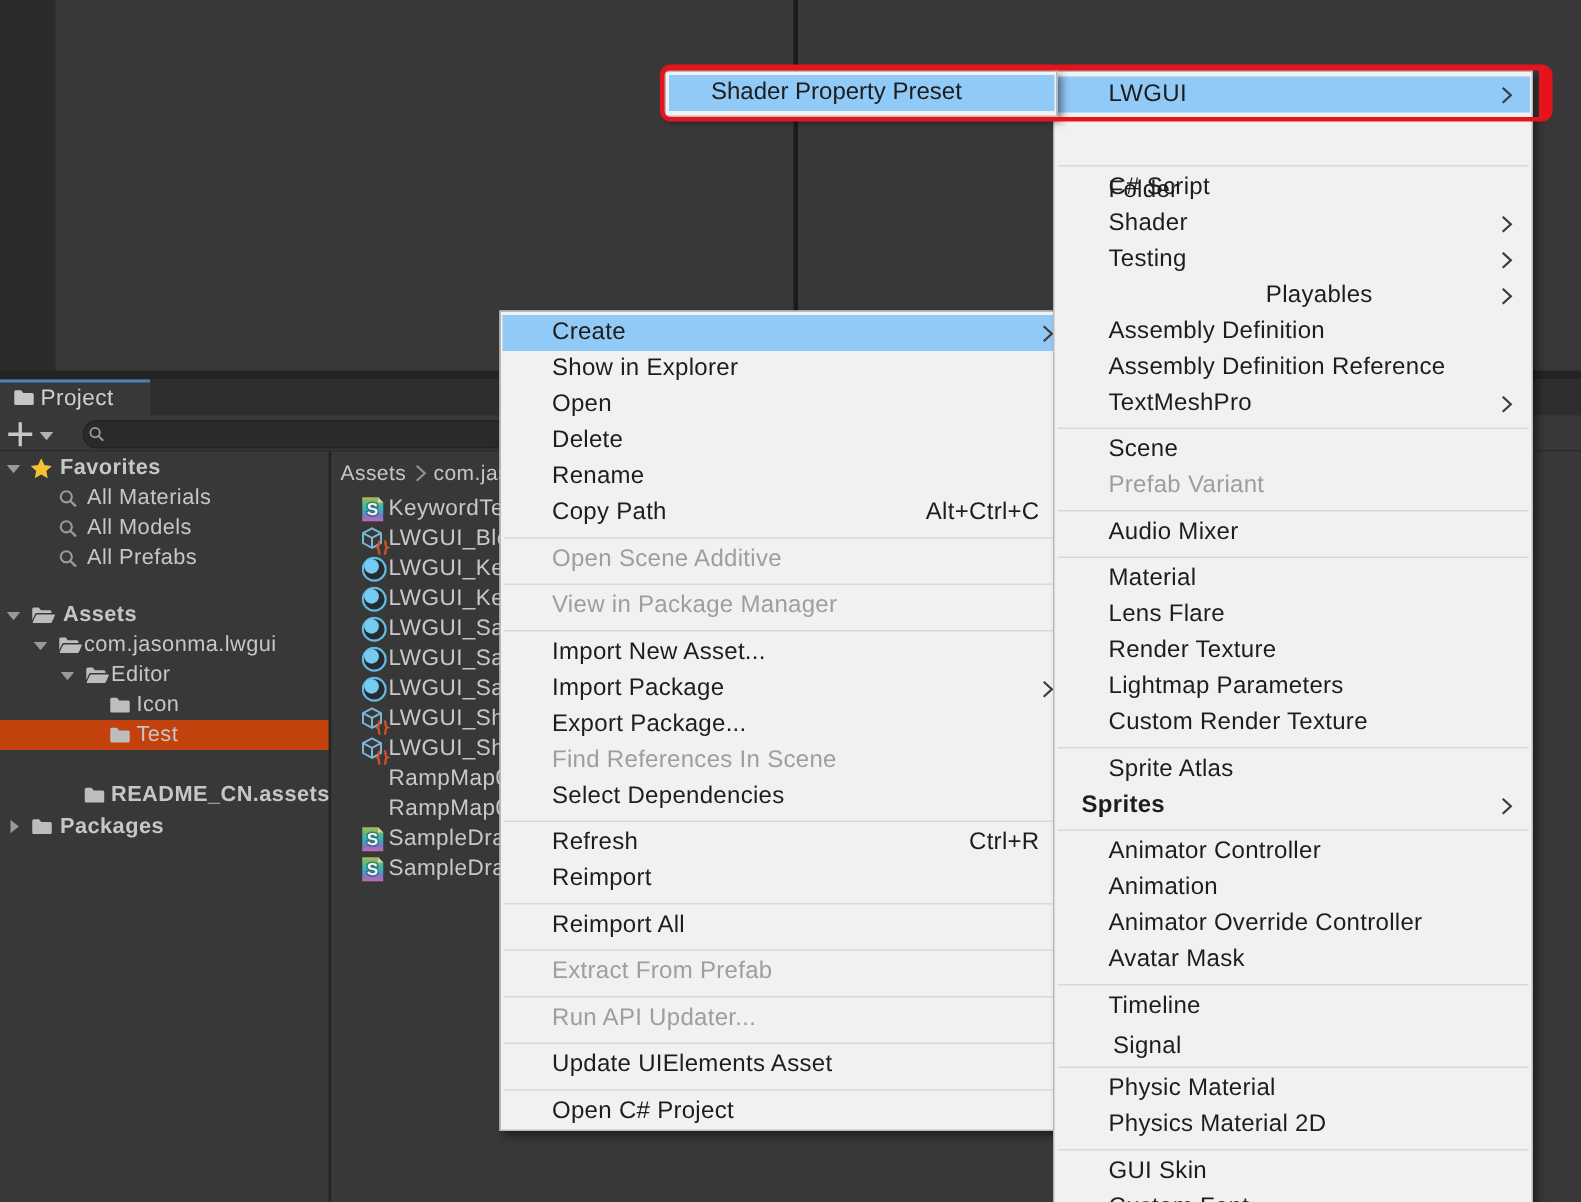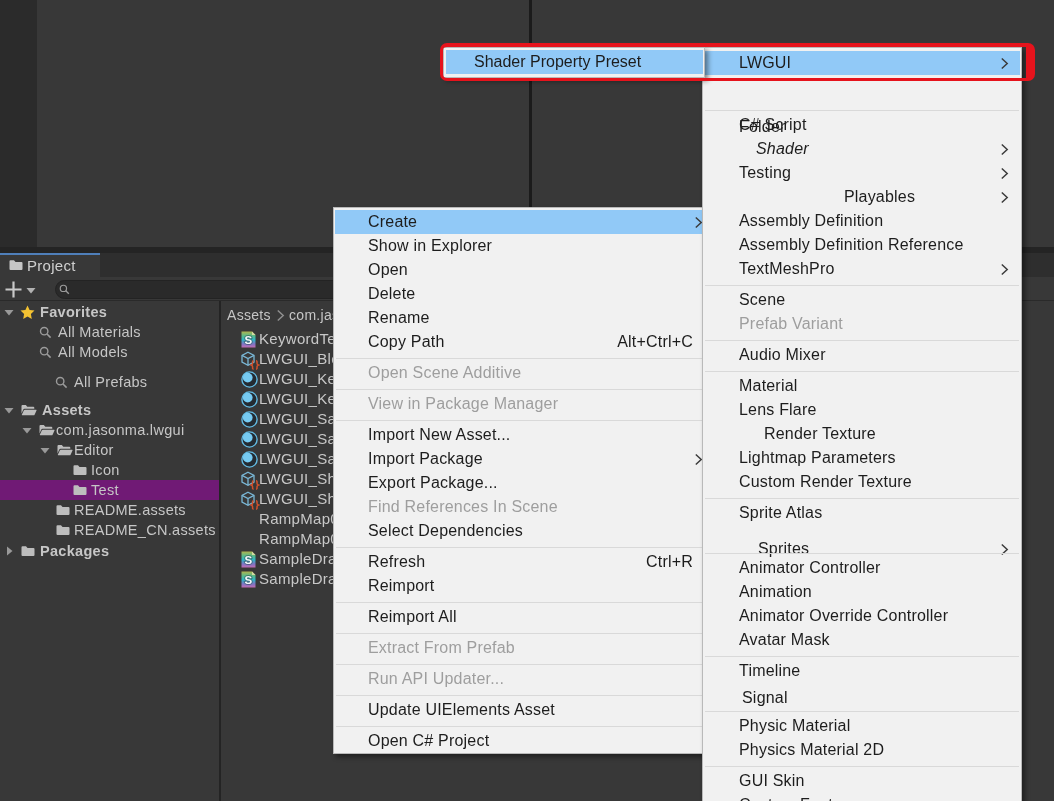--- a/index.html
+++ b/index.html
@@ -69,21 +69,21 @@
     </div>
 <div class="trow" style="top:342px;">
       <span class="ticon" style="left:39px;top:4px;">
         <svg width="13" height="13" viewBox="0 0 13 13">
           <circle cx="5.2" cy="5.2" r="3.7" fill="none" stroke="#9b9b9b" stroke-width="1.4"></circle>
           <line x1="8" y1="8" x2="11.6" y2="11.6" stroke="#9b9b9b" stroke-width="1.6"></line>
         </svg>
       </span>
       <span class="abs" style="left:58px;">All Models</span>
     </div>
-<div class="trow" style="top:372px;margin-left:16px;">
+<div class="trow" style="top:362px;">
       <span class="ticon" style="left:39px;top:4px;">
         <svg width="13" height="13" viewBox="0 0 13 13">
           <circle cx="5.2" cy="5.2" r="3.7" fill="none" stroke="#9b9b9b" stroke-width="1.4"></circle>
           <line x1="8" y1="8" x2="11.6" y2="11.6" stroke="#9b9b9b" stroke-width="1.6"></line>
         </svg>
       </span>
       <span class="abs" style="left:58px;">All Prefabs</span>
     </div>
 <div class="trow" style="top:400px;">
       <span class="ticon" style="left:4px;top:7px;">
@@ -128,43 +128,35 @@
       <span class="abs" style="left:74px;">Editor</span>
     </div>
 <div class="trow" style="top:460px;">
       <span class="ticon" style="left:73px;top:4px;">
         <svg width="14" height="12.0" viewBox="0 0 14 12">
           <path d="M0.5 2.2 Q0.5 1.2 1.5 1.2 L5 1.2 L6.5 3 L12.5 3 Q13.5 3 13.5 4 L13.5 10 Q13.5 11 12.5 11 L1.5 11 Q0.5 11 0.5 10 Z" fill="#bdbdbd"></path>
         </svg>
       </span>
       <span class="abs" style="left:91px;">Icon</span>
     </div>
-<div class="trow" style="top:480px;background:#701a75;">
+<div class="trow" style="top:480px;background:#c2410c;">
       <span class="ticon" style="left:73px;top:4px;">
         <svg width="14" height="12.0" viewBox="0 0 14 12">
           <path d="M0.5 2.2 Q0.5 1.2 1.5 1.2 L5 1.2 L6.5 3 L12.5 3 Q13.5 3 13.5 4 L13.5 10 Q13.5 11 12.5 11 L1.5 11 Q0.5 11 0.5 10 Z" fill="#bdbdbd"></path>
         </svg>
       </span>
       <span class="abs" style="left:91px;">Test</span>
-    </div>
-<div class="trow" style="top:500px;">
-      <span class="ticon" style="left:56px;top:4px;">
-        <svg width="14" height="12.0" viewBox="0 0 14 12">
-          <path d="M0.5 2.2 Q0.5 1.2 1.5 1.2 L5 1.2 L6.5 3 L12.5 3 Q13.5 3 13.5 4 L13.5 10 Q13.5 11 12.5 11 L1.5 11 Q0.5 11 0.5 10 Z" fill="#bdbdbd"></path>
-        </svg>
-      </span>
-      <span class="abs" style="left:74px;">README.assets</span>
     </div>
 <div class="trow" style="top:520px;">
       <span class="ticon" style="left:56px;top:4px;">
         <svg width="14" height="12.0" viewBox="0 0 14 12">
           <path d="M0.5 2.2 Q0.5 1.2 1.5 1.2 L5 1.2 L6.5 3 L12.5 3 Q13.5 3 13.5 4 L13.5 10 Q13.5 11 12.5 11 L1.5 11 Q0.5 11 0.5 10 Z" fill="#bdbdbd"></path>
         </svg>
       </span>
-      <span class="abs" style="left:74px;">README_CN.assets</span>
+      <span class="abs" style="left:74px;font-weight:bold;">README_CN.assets</span>
     </div>
 <div class="trow" style="top:541px;">
       <span class="ticon" style="left:6px;top:5px;">
         <svg width="7" height="10" viewBox="0 0 7 10">
           <polygon points="1,0.5 6.5,5 1,9.5" fill="#999"></polygon>
         </svg>
       </span>
       <span class="ticon" style="left:21px;top:4px;">
         <svg width="14" height="12.0" viewBox="0 0 14 12">
           <path d="M0.5 2.2 Q0.5 1.2 1.5 1.2 L5 1.2 L6.5 3 L12.5 3 Q13.5 3 13.5 4 L13.5 10 Q13.5 11 12.5 11 L1.5 11 Q0.5 11 0.5 10 Z" fill="#bdbdbd"></path>
@@ -366,21 +358,21 @@
 <div class="abs" style="left:702px;top:47px;width:320px;height:760px;background:#f1f1f1;border:1px solid #b9b9b9;z-index:11;box-shadow:3px 3px 5px rgba(0,0,0,0.45);">
 <div class="mi" style="top:3px;padding-left:35px;background:#91c9f7;">LWGUI<span class="arr" style="right:11px;">
           <svg width="9" height="13" viewBox="0 0 9 13">
             <path d="M1.8 1.5 L7.2 6.5 L1.8 11.5" fill="none" stroke="#3c3c3c" stroke-width="1.5"></path>
           </svg>
         </span></div>
 <div class="sep" style="top:30.5px;"></div>
 <div class="mi" style="top:34px;padding-left:35px;margin-top:33px;">Folder</div>
 <div class="sep" style="top:61.5px;"></div>
 <div class="mi" style="top:65px;padding-left:35px;">C# Script</div>
-<div class="mi" style="top:89px;padding-left:52px;font-style:italic;">Shader<span class="arr" style="right:11px;">
+<div class="mi" style="top:89px;padding-left:35px;">Shader<span class="arr" style="right:11px;">
           <svg width="9" height="13" viewBox="0 0 9 13">
             <path d="M1.8 1.5 L7.2 6.5 L1.8 11.5" fill="none" stroke="#3c3c3c" stroke-width="1.5"></path>
           </svg>
         </span></div>
 <div class="mi" style="top:113px;padding-left:35px;">Testing<span class="arr" style="right:11px;">
           <svg width="9" height="13" viewBox="0 0 9 13">
             <path d="M1.8 1.5 L7.2 6.5 L1.8 11.5" fill="none" stroke="#3c3c3c" stroke-width="1.5"></path>
           </svg>
         </span></div>
 <div class="mi" style="top:137px;padding-left:35px;text-align:center;">Playables<span class="arr" style="right:11px;">
@@ -396,26 +388,26 @@
           </svg>
         </span></div>
 <div class="sep" style="top:236.5px;"></div>
 <div class="mi" style="top:240px;padding-left:35px;">Scene</div>
 <div class="mi dis" style="top:264px;padding-left:35px;">Prefab Variant</div>
 <div class="sep" style="top:291.5px;"></div>
 <div class="mi" style="top:295px;padding-left:35px;">Audio Mixer</div>
 <div class="sep" style="top:322.5px;"></div>
 <div class="mi" style="top:326px;padding-left:35px;">Material</div>
 <div class="mi" style="top:350px;padding-left:35px;">Lens Flare</div>
-<div class="mi" style="top:374px;padding-left:35px;margin-left:25px;">Render Texture</div>
+<div class="mi" style="top:374px;padding-left:35px;">Render Texture</div>
 <div class="mi" style="top:398px;padding-left:35px;">Lightmap Parameters</div>
 <div class="mi" style="top:422px;padding-left:35px;">Custom Render Texture</div>
 <div class="sep" style="top:449.5px;"></div>
 <div class="mi" style="top:453px;padding-left:35px;">Sprite Atlas</div>
-<div class="mi" style="top:489px;padding-left:54px;">Sprites<span class="arr" style="right:11px;">
+<div class="mi" style="top:477px;padding-left:17px;font-weight:bold;">Sprites<span class="arr" style="right:11px;">
           <svg width="9" height="13" viewBox="0 0 9 13">
             <path d="M1.8 1.5 L7.2 6.5 L1.8 11.5" fill="none" stroke="#3c3c3c" stroke-width="1.5"></path>
           </svg>
         </span></div>
 <div class="sep" style="top:504.5px;"></div>
 <div class="mi" style="top:508px;padding-left:35px;">Animator Controller</div>
 <div class="mi" style="top:532px;padding-left:35px;">Animation</div>
 <div class="mi" style="top:556px;padding-left:35px;">Animator Override Controller</div>
 <div class="mi" style="top:580px;padding-left:35px;">Avatar Mask</div>
 <div class="sep" style="top:607.5px;"></div>

